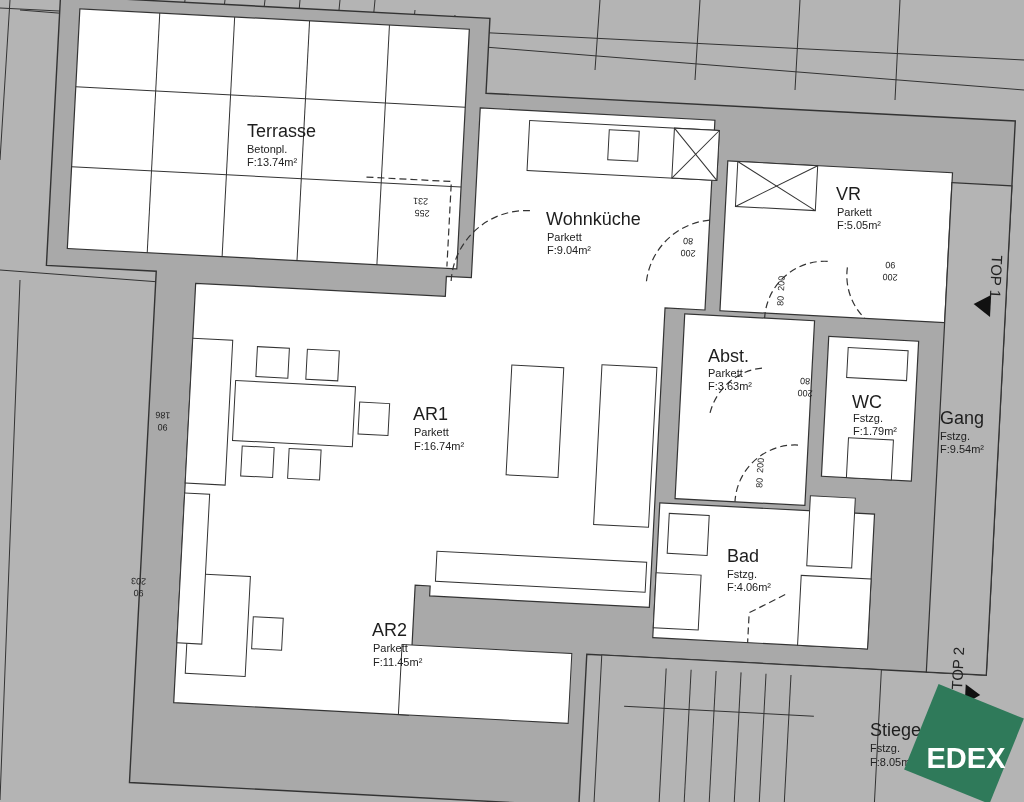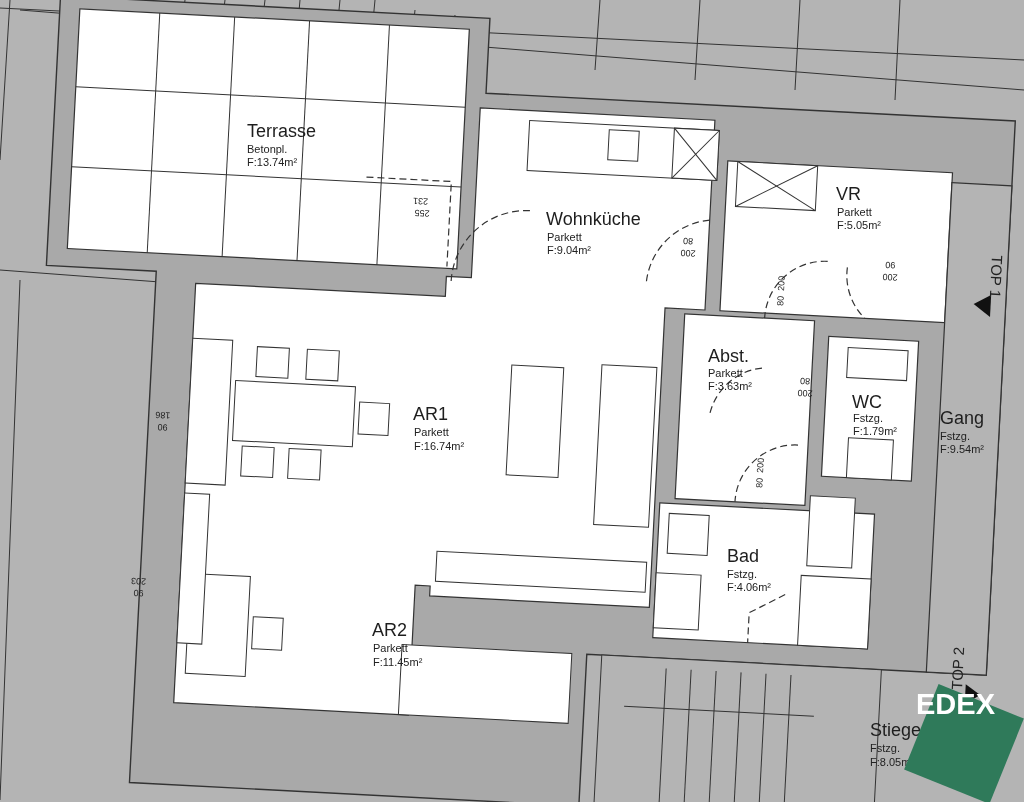--- a/index.html
+++ b/index.html
@@ -7,21 +7,21 @@
   #plan{position:absolute;left:0;top:0;width:1024px;height:802px;}
   .lbl-name{font-size:18px;fill:#1e1e1e;font-family:"Liberation Sans",sans-serif;}
   .lbl-sub{font-size:11px;fill:#222;font-family:"Liberation Sans",sans-serif;}
   .dim{font-size:9px;fill:#222;font-family:"Liberation Sans",sans-serif;}
   .wall{fill:#a9a9a9;stroke:#333;stroke-width:1.4;}
   .room{fill:#ffffff;stroke:#333;stroke-width:1.2;}
   .thin{fill:none;stroke:#333;stroke-width:1;}
   .dash{fill:none;stroke:#333;stroke-width:1.2;stroke-dasharray:7 4;}
   .furn{fill:#fff;stroke:#333;stroke-width:1;}
   #logo{position:absolute;left:918px;top:698px;width:92px;height:92px;transform:rotate(22deg);background:#2f7a5a;}
-  #logo-text{position:absolute;left:916px;top:688px;width:100px;color:#fff;font-weight:bold;font-size:29px;font-family:"Liberation Sans",sans-serif;letter-spacing:0px;}
+  #logo-text{position:absolute;left:916px;top:742px;width:100px;text-align:center;color:#fff;font-weight:bold;font-size:29px;font-family:"Liberation Sans",sans-serif;letter-spacing:0px;}
 </style>
 </head>
 <body>
 
 <svg id="plan" viewBox="0 0 1024 802" xmlns="http://www.w3.org/2000/svg">
 
   <g class="thin">
     <line x1="0" y1="8" x2="1024" y2="60"></line>
     <line x1="20" y1="10" x2="1024" y2="90"></line>
     <line x1="105" y1="0" x2="100" y2="30"></line>

